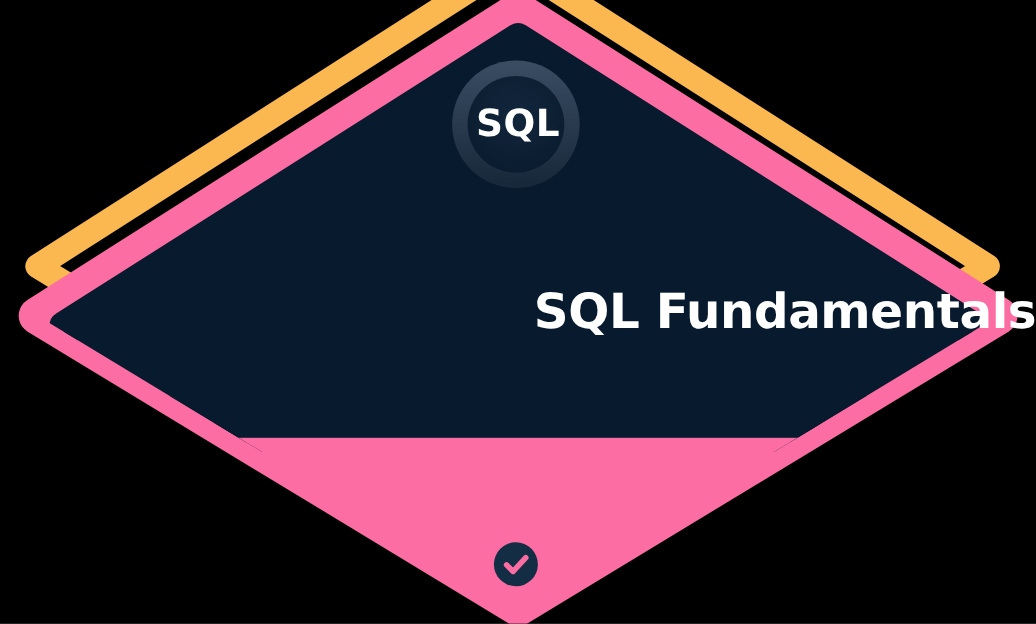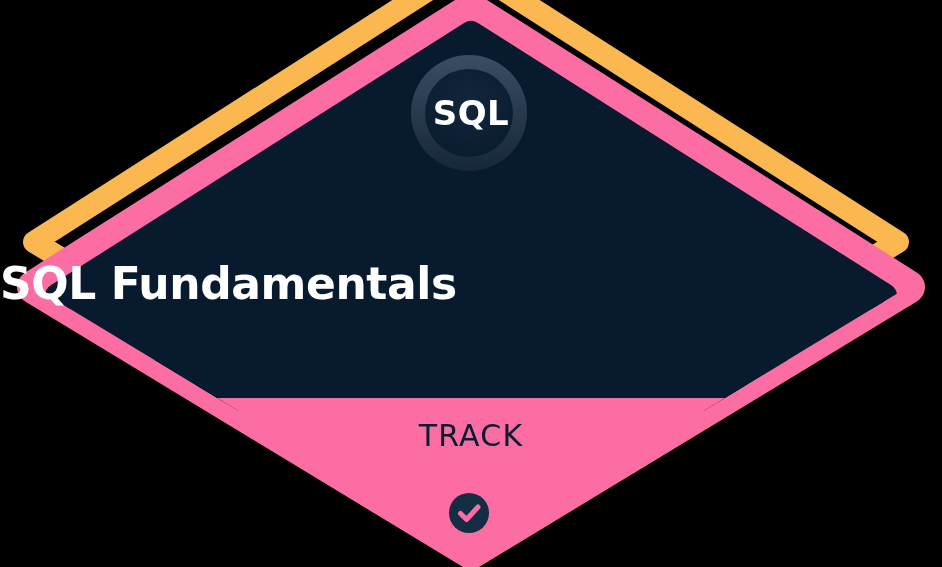--- a/index.html
+++ b/index.html
@@ -50,21 +50,21 @@
     letter-spacing: 0.5px;
     color: #ffffff;
     line-height: 42px;
   }
 
   .track-title {
     position: absolute;
     left: 0;
     top: 256px;
     width: 942px;
-    text-align: left;
+    text-align: right;
     font-family: "DejaVu Sans", sans-serif;
     font-size: 44px;
     font-weight: 700;
     letter-spacing: -0.4px;
     color: #ffffff;
     line-height: 56px;
   }
 
   .status-block {
     position: absolute;
@@ -139,17 +139,16 @@
     <path d="M 460.5 513.5 L 466.5 519.5 L 478 507" fill="none" stroke="#FB6DA3" stroke-width="5" stroke-linecap="round" stroke-linejoin="round"></path>
   </svg>
 
   <div class="overlay">
 
     <div class="sql-chip-label">SQL</div>
 
     <div class="track-title">SQL Fundamentals</div>
 
     <div class="status-block">
-      <span class="status-line">TRACK</span>
     </div>
 
   </div>
 </div>
 
 </body></html>

